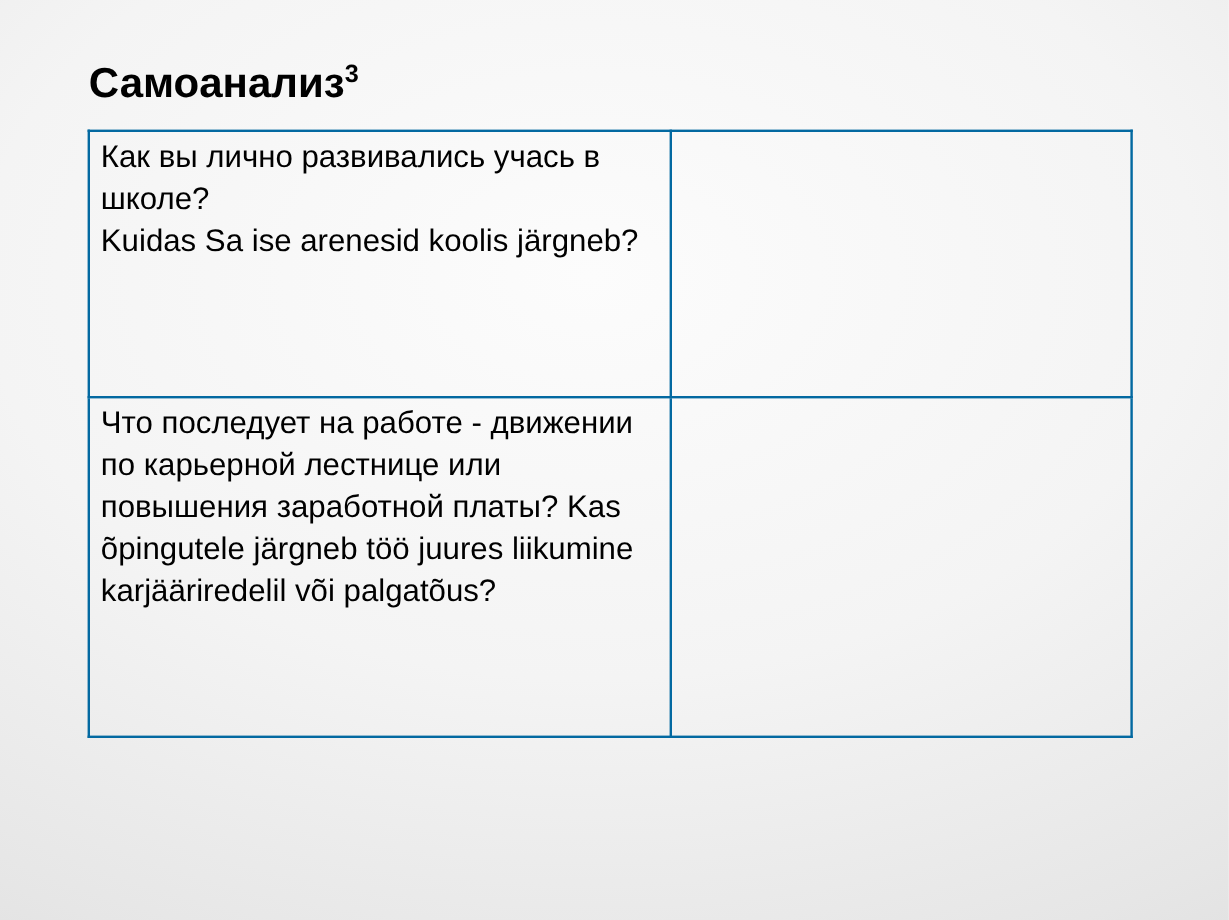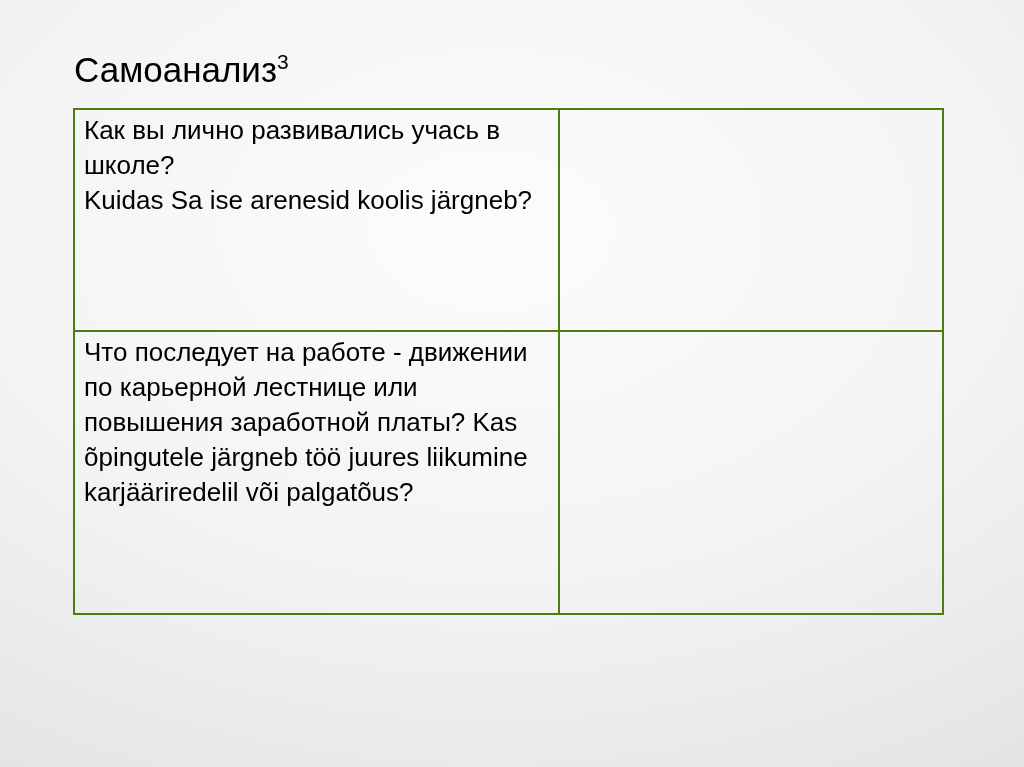--- a/index.html
+++ b/index.html
@@ -20,39 +20,39 @@
     position: absolute;
     inset: 0;
   }
   .slide-title {
     position: absolute;
     left: 74px;
     top: 49px;
     margin: 0;
     font-size: 35px;
     line-height: 42px;
-    font-weight: normal;
+    font-weight: bold;
     color: #000000;
     white-space: nowrap;
   }
   .slide-title sup {
     font-size: 21px;
     line-height: 0;
     vertical-align: super;
   }
   table.qa-table {
     position: absolute;
     left: 73px;
     top: 108px;
     width: 869px;
     border-collapse: collapse;
     table-layout: fixed;
   }
   table.qa-table td {
-    border: 2px solid #4d7c0f;
+    border: 2px solid #0369a1;
     vertical-align: top;
     padding: 3px 0 0 9px;
     font-size: 26px;
     line-height: 35px;
     color: #000000;
     overflow: hidden;
   }
   tr.row-1 td { height: 217px; }
   tr.row-2 td { height: 278px; }
   .para {

